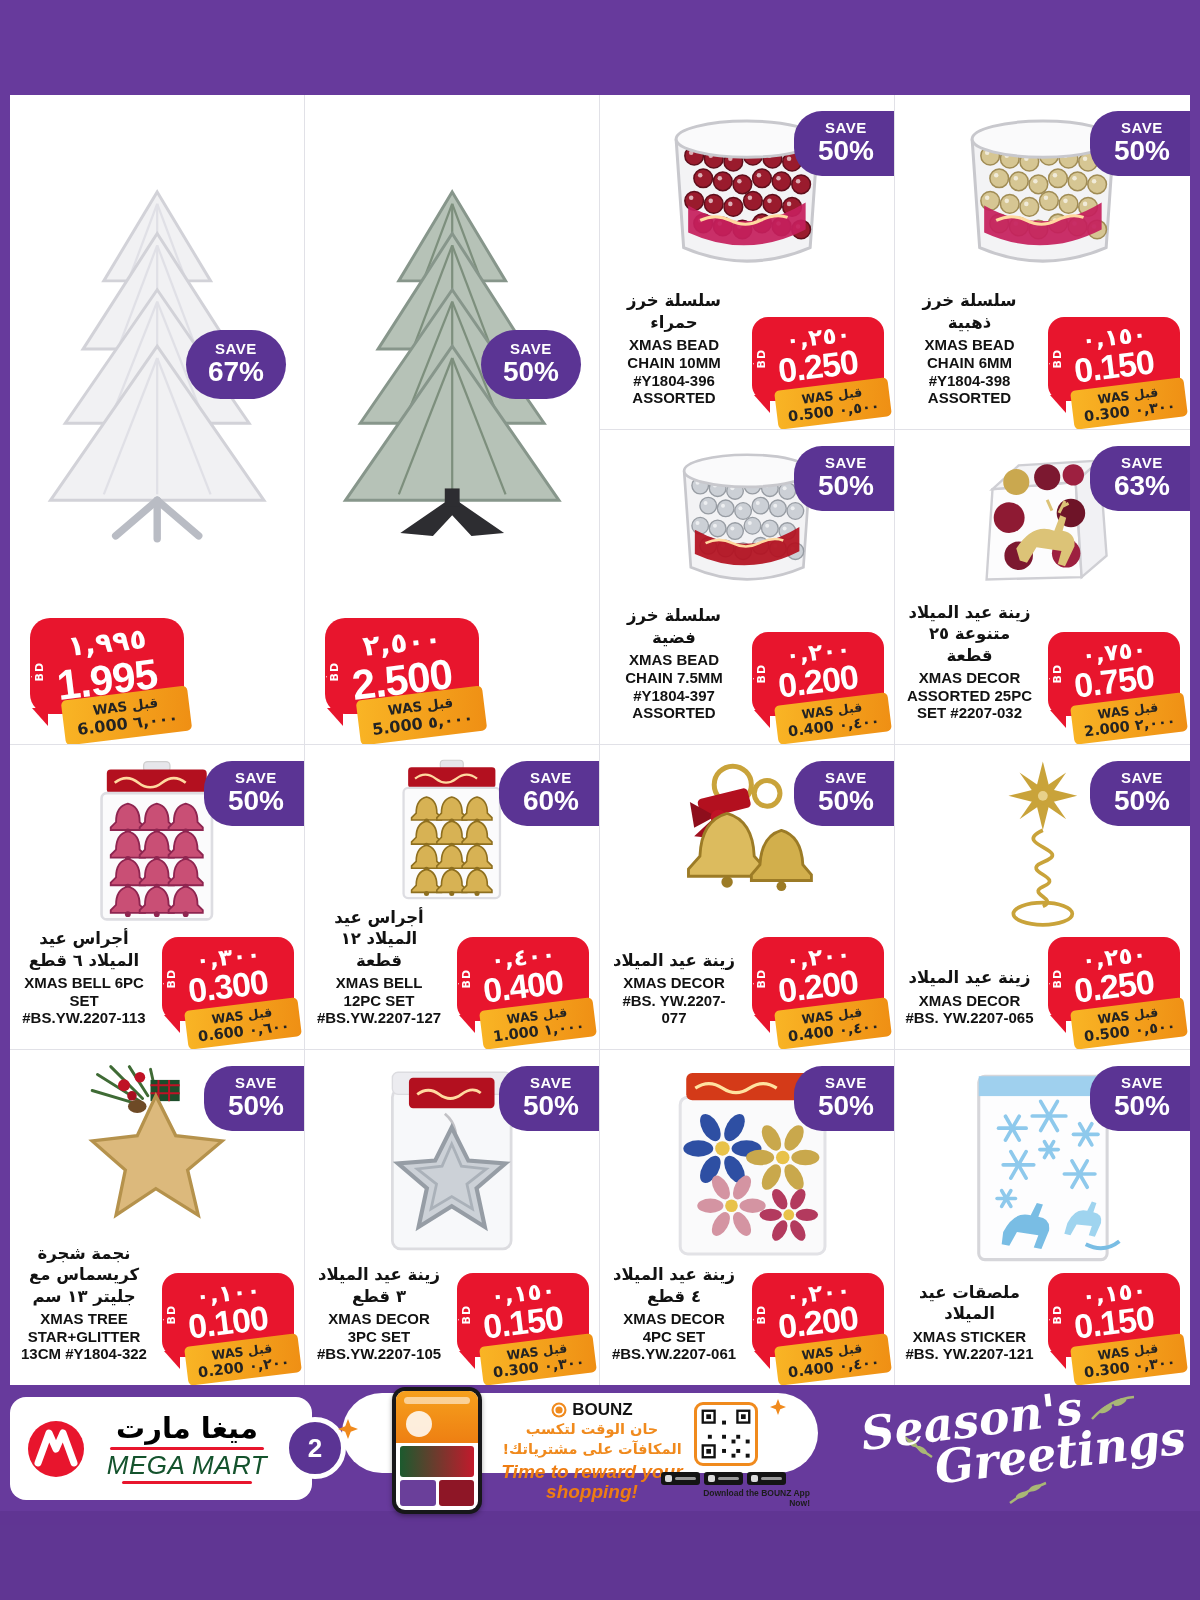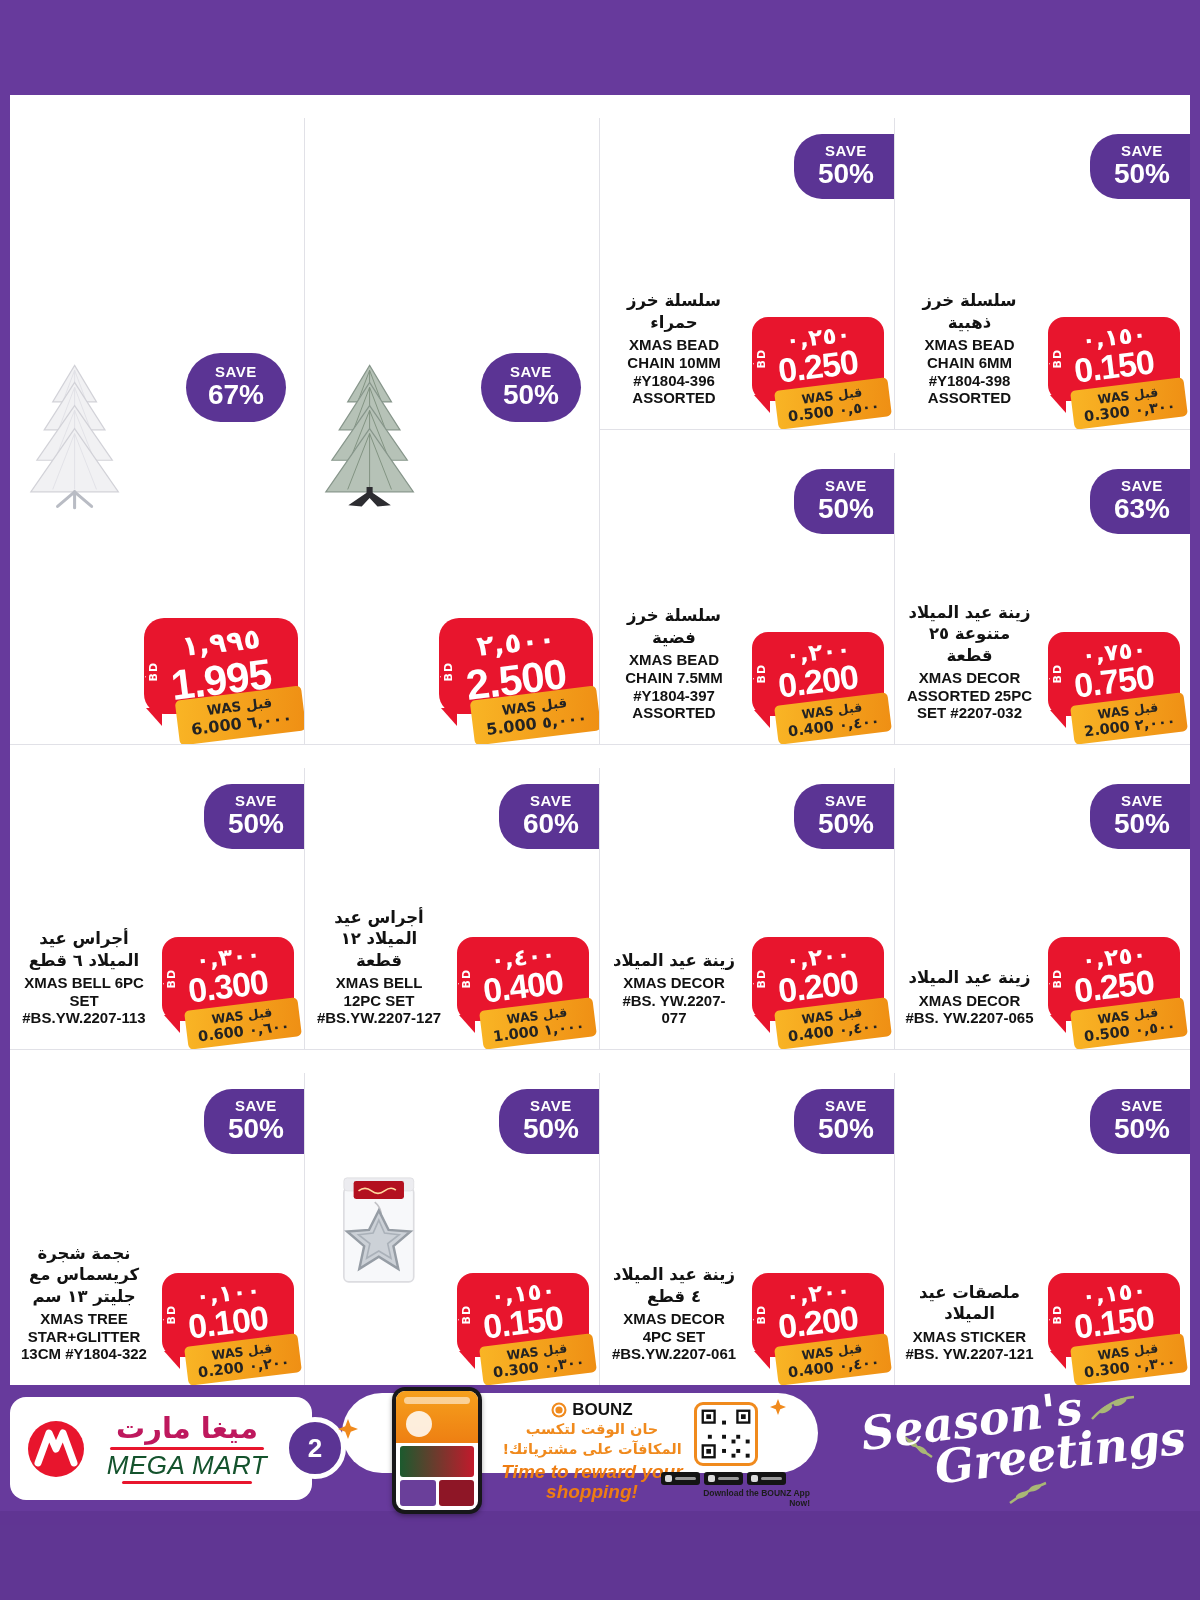--- a/index.html
+++ b/index.html
@@ -9,25 +9,24 @@
     font-family:"Liberation Sans",sans-serif;
   }
   
   .content{
     position:absolute;left:10px;top:95px;width:1180px;height:1290px;
     background:#fff;display:grid;
     grid-template-columns:295px 295px 295px 295px;
     grid-template-rows:335px 315px 305px 335px;
   }
   .cell{
-    position:relative;display:flex;flex-direction:row;
+    position:relative;display:flex;flex-direction:column;
     border-right:1px solid #e1e1e7;border-bottom:1px solid #e1e1e7;
     box-sizing:border-box;padding:6px 8px 8px;
     overflow:hidden;
-    margin-top:23px;
   }
   .cell.lastcol{border-right:none}
   .cell.lastrow{border-bottom:none}
   .pv-wrap{flex:1;display:flex;align-items:center;justify-content:center;min-height:0;padding-top:6px}
   svg.pv{max-width:80%;max-height:98%}
   .tall .pv-wrap{padding-top:14px}
 
   
   .save{background:#5b3494;color:#fff;text-align:center;line-height:1;z-index:3;position:absolute}
   .save-attached{top:16px;right:0;border-radius:28px 0 0 28px;padding:9px 20px 11px 24px}
@@ -67,21 +66,21 @@
   .tall .was{padding:5px 13px}
   .tall .was-l1{font-size:13.5px}
   .tall .was-l2{font-size:16px}
 
   
   .footer{position:absolute;left:0;top:1385px;width:1200px;height:215px;background:#673a9c}
   .footer::after{content:'';position:absolute;left:0;top:126px;right:0;bottom:0;background:rgba(10,0,30,.07)}
   .logo-card{position:absolute;left:10px;top:12px;width:302px;height:103px;background:#fff;border-radius:16px;
       display:flex;align-items:center;gap:8px;padding:0 34px 0 14px;box-sizing:border-box;z-index:2}
   .logo-texts{flex:1;text-align:center;min-width:0}
-  .logo-ar{color:#be185d;font-size:29px;font-weight:800;font-family:"DejaVu Sans",sans-serif;line-height:1.05}
+  .logo-ar{color:#000000;font-size:29px;font-weight:800;font-family:"DejaVu Sans",sans-serif;line-height:1.05}
   .rline{height:3px;background:#e8152d;border-radius:2px;margin:3px 14px 2px}
   .logo-en{color:#14532d;font-size:26px;font-weight:400;font-style:italic;letter-spacing:.5px;line-height:1.05}
   .rline2{height:3px;background:#e8152d;border-radius:2px;margin:2px 26px 0}
   .page-badge{position:absolute;left:284px;top:32px;width:52px;height:52px;border-radius:50%;
       background:#5b3494;border:5px solid #fff;color:#fff;font-size:26px;font-weight:800;
       display:flex;align-items:center;justify-content:center;z-index:3;box-sizing:content-box}
 
   .promo-pill{position:absolute;left:342px;top:8px;width:476px;height:80px;background:#fff;border-radius:60px;z-index:2}
   .phone{position:absolute;left:50px;top:-6px;width:90px;height:127px;background:#17171a;border-radius:13px;
       padding:4px;box-sizing:border-box;box-shadow:0 2px 5px rgba(0,0,0,.35)}
@@ -714,20 +713,24 @@
     <rect x="22" y="18" width="86" height="116" rx="6" fill="#f7f8fa" stroke="#dcdce0" stroke-width="2"></rect>
     <rect x="22" y="6" width="86" height="16" rx="4" fill="#ececf0" stroke="#dcdce0"></rect>
     <rect x="34" y="10" width="62" height="22" rx="3" fill="#b3101f"></rect>
     <path d="M40 22 q8 -6 16 0 t16 0 t14 -1" stroke="#ffd9a0" stroke-width="2" fill="none"></path>
     <path d="M60 36 q12 10 6 28" stroke="#c2c2c6" stroke-width="2" fill="none"></path>
     <polygon points="65,46 77,70 104,72 83,90 89,118 65,103 41,118 47,90 26,72 53,70" fill="#ccd1d7" stroke="#969da5" stroke-width="3"></polygon>
     <polygon points="65,58 72,74 90,76 76,87 80,105 65,96 50,105 54,87 40,76 58,74" fill="none" stroke="#aab1b9" stroke-width="2"></polygon>
   </svg>
       </div>
     <div class="cell-bottom">
+      <div class="names">
+        <div class="name-ar">زينة عيد الميلاد ٣ قطع</div>
+        <div class="name-en">XMAS DECOR 3PC SET #BS.YW.2207-105</div>
+      </div>
       <div class="price">
         <div class="bubble">
           <div class="bd">د.ب<br>BD</div>
           <div class="price-ar" dir="ltr">٠,١٥٠</div>
           <div class="price-en">0.150</div>
         </div>
         <div class="was">
           <div class="was-l1">WAS قبل</div>
           <div class="was-l2" dir="ltr">0.300 ٠,٣٠٠</div>
         </div>

